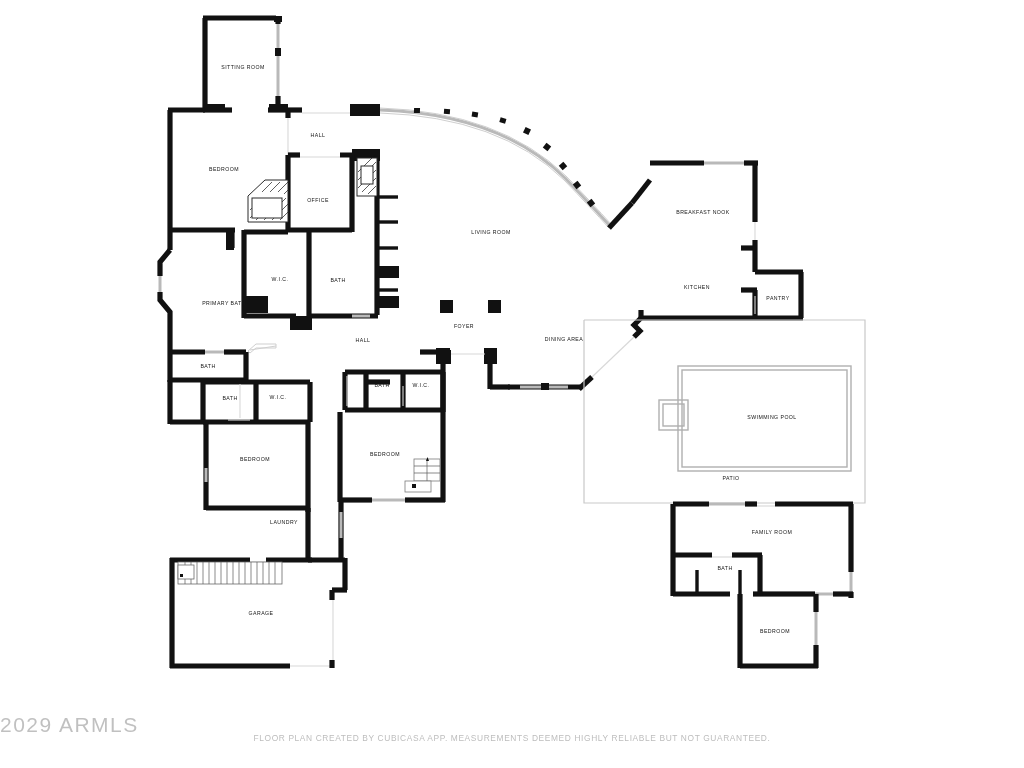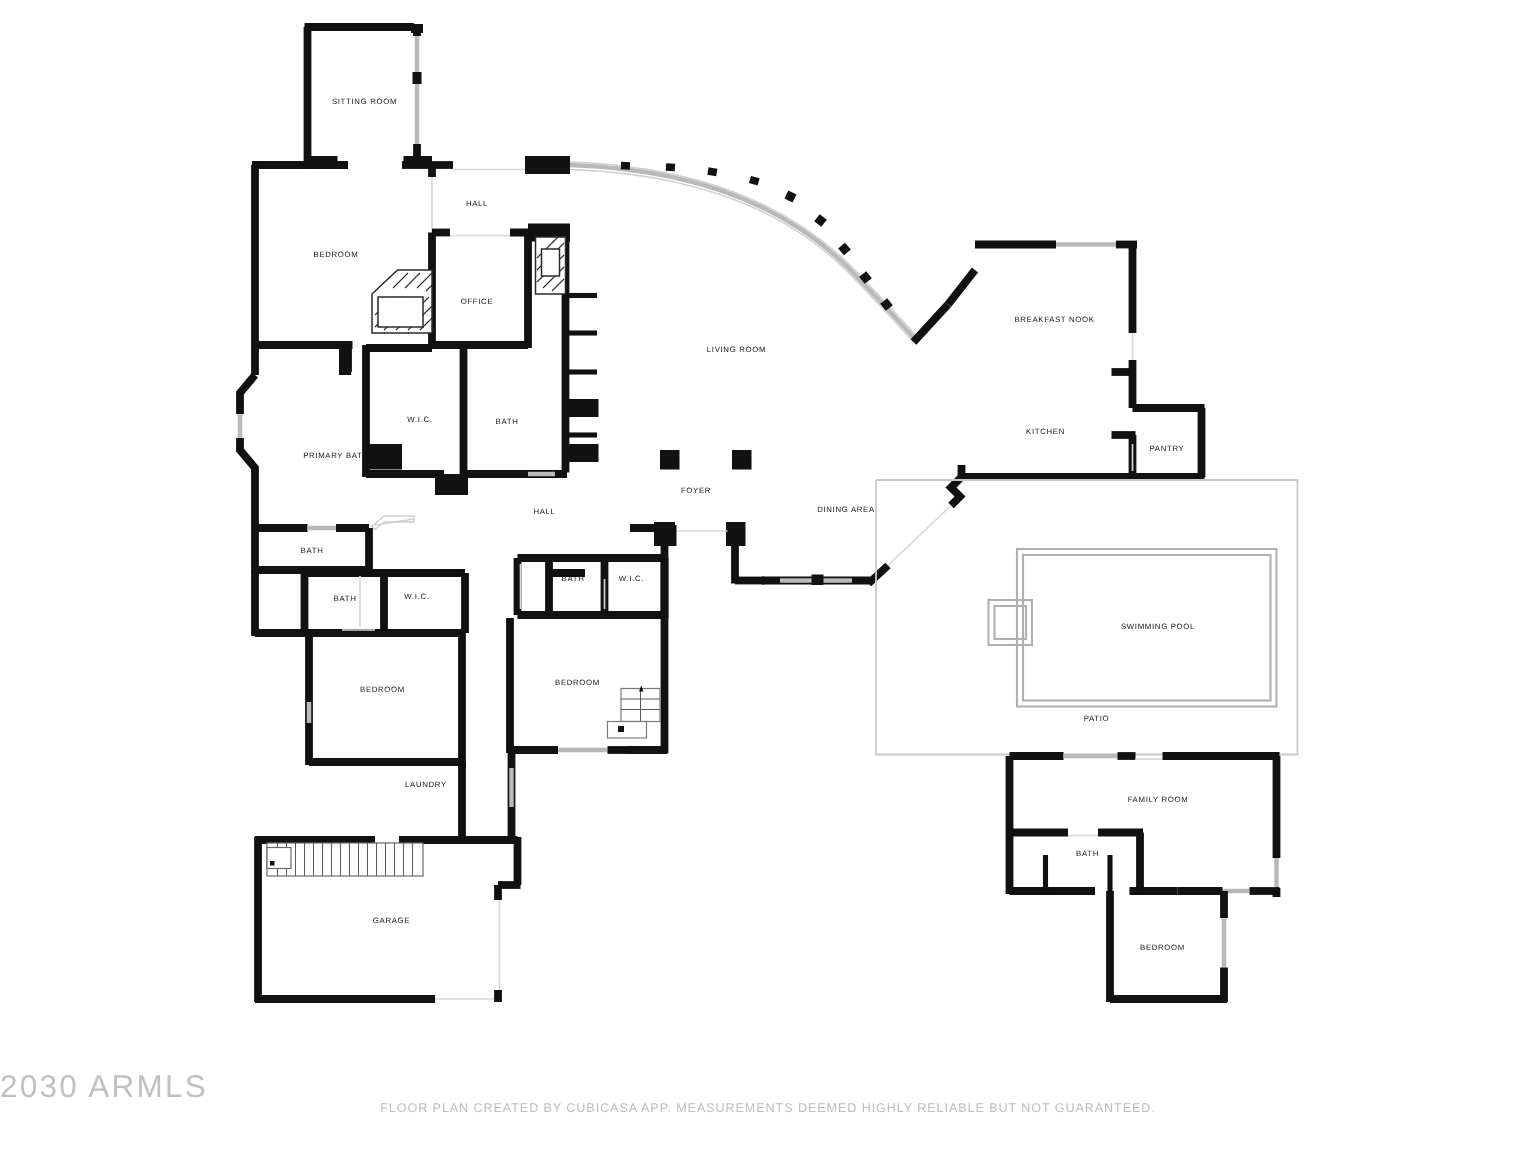--- a/index.html
+++ b/index.html
@@ -433,16 +433,16 @@
       <text class="room-label" x="261" y="614">GARAGE</text>
       <text class="room-label" x="772" y="418">SWIMMING POOL</text>
       <text class="room-label" x="731" y="479">PATIO</text>
       <text class="room-label" x="772" y="533">FAMILY ROOM</text>
       <text class="room-label" x="725" y="569">BATH</text>
       <text class="room-label" x="775" y="632">BEDROOM</text>
     </g>
 
   </svg>
 
-  <div id="watermark">2030 ARMLS</div>
+  <div id="watermark">2029 ARMLS</div>
   <div id="footer-note">FLOOR PLAN CREATED BY CUBICASA APP. MEASUREMENTS DEEMED HIGHLY RELIABLE BUT NOT GUARANTEED.</div>
 
 </div>
 
 </body></html>

